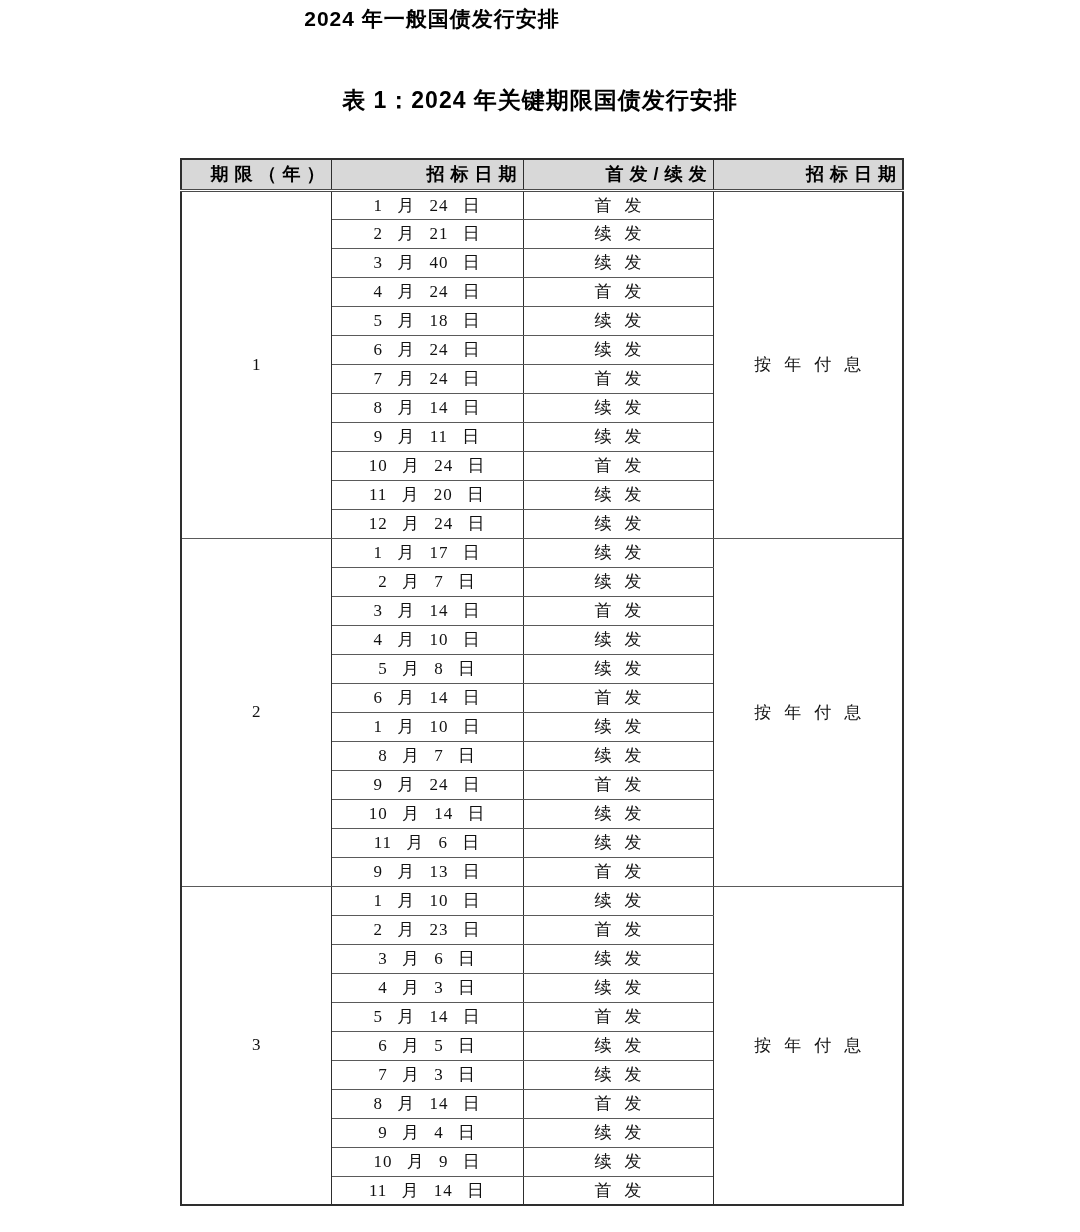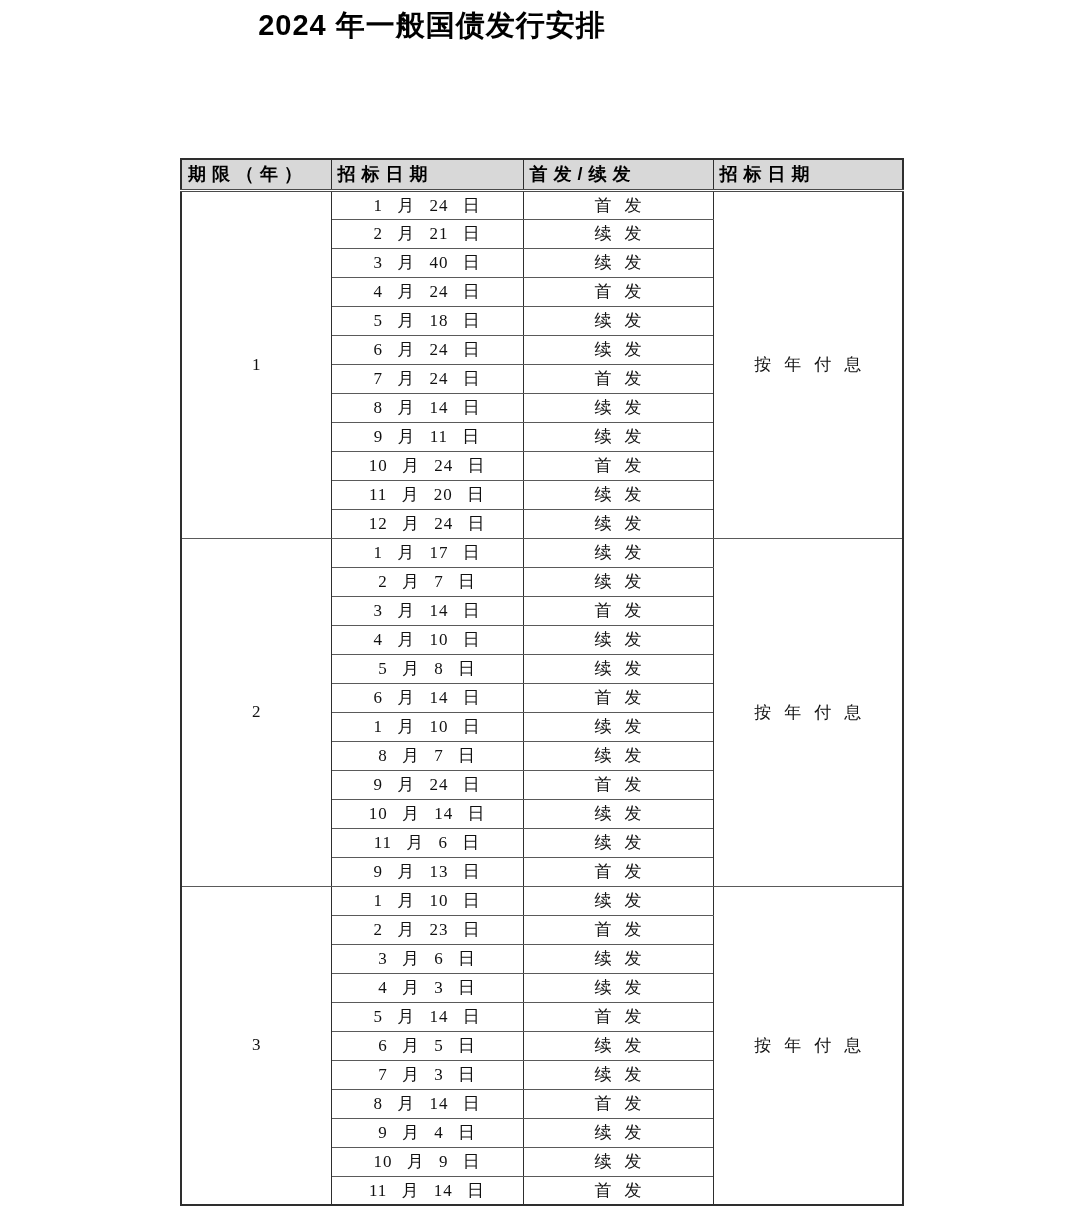--- a/index.html
+++ b/index.html
@@ -13,25 +13,24 @@
     color: #000;
   }
   .doc-title {
     position: absolute;
     top: 0;
     left: 0;
     width: 864px;
     text-align: center;
     font-family: "Liberation Sans", "DejaVu Sans", sans-serif;
     font-weight: bold;
-    font-size: 29px;
+    font-size: 21px;
     line-height: 38px;
     letter-spacing: 1px;
     color: #000;
-    margin-top: 6px;
   }
   .table-caption {
     position: absolute;
     top: 84px;
     left: 0;
     width: 1080px;
     text-align: center;
     font-family: "Liberation Sans", "DejaVu Sans", sans-serif;
     font-weight: bold;
     font-size: 23px;
@@ -47,21 +46,21 @@
     border-collapse: collapse;
     table-layout: fixed;
     border: 2px solid #2e2e2e;
   }
   table.bond-table th {
     background: #d8d8d8;
     font-family: "Liberation Sans", "DejaVu Sans", sans-serif;
     font-weight: bold;
     font-size: 18px;
     height: 31px;
-    text-align: left;
+    text-align: right;
     vertical-align: middle;
     letter-spacing: 6px;
     text-indent: 6px;
     border: 1px solid #2e2e2e;
     border-bottom: 3px double #4a4a4a;
     color: #000;
     margin-top: 27px;
   }
   table.bond-table td {
     font-family: "Liberation Serif", "DejaVu Serif", serif;
@@ -80,20 +79,21 @@
   td.type-cell, td.payment-cell { letter-spacing: 13px; text-indent: 13px; }
   td.term-cell, td.payment-cell { border-top: 1px solid #2e2e2e; border-bottom: 1px solid #2e2e2e; }
 </style>
 </head>
 <body>
 
 <div class="page">
 
   <div class="doc-title">2024 年一般国债发行安排</div>
 
+  <div class="table-caption">表 1：2024 年关键期限国债发行安排</div>
 
   <table class="bond-table">
     <colgroup>
       <col style="width:150px">
       <col style="width:192px">
       <col style="width:190px">
       <col style="width:190px">
     </colgroup>
     <thead>
       <tr>

